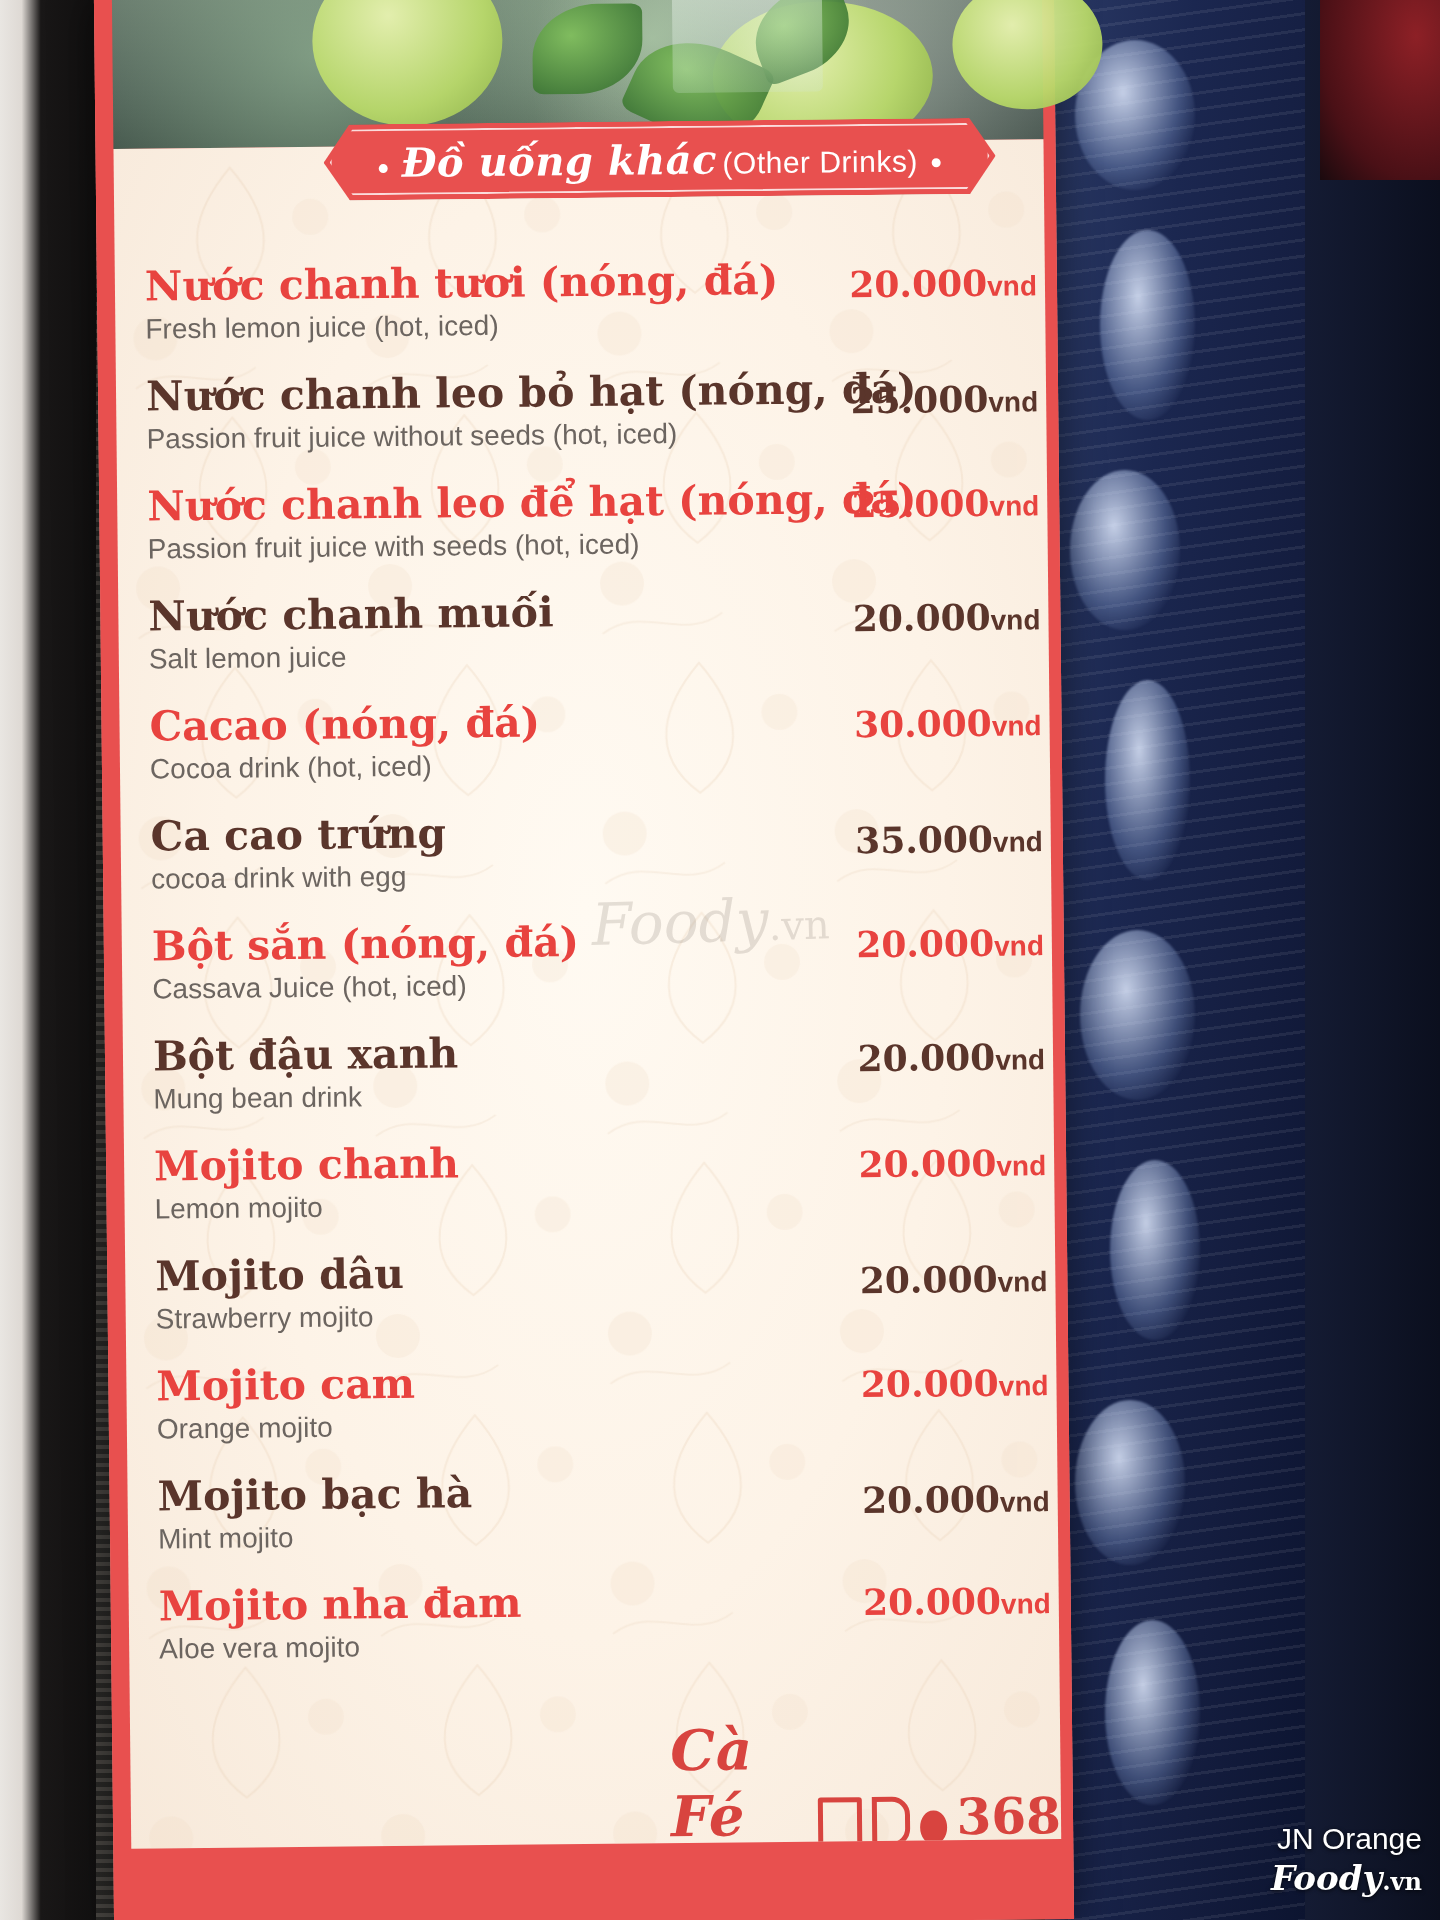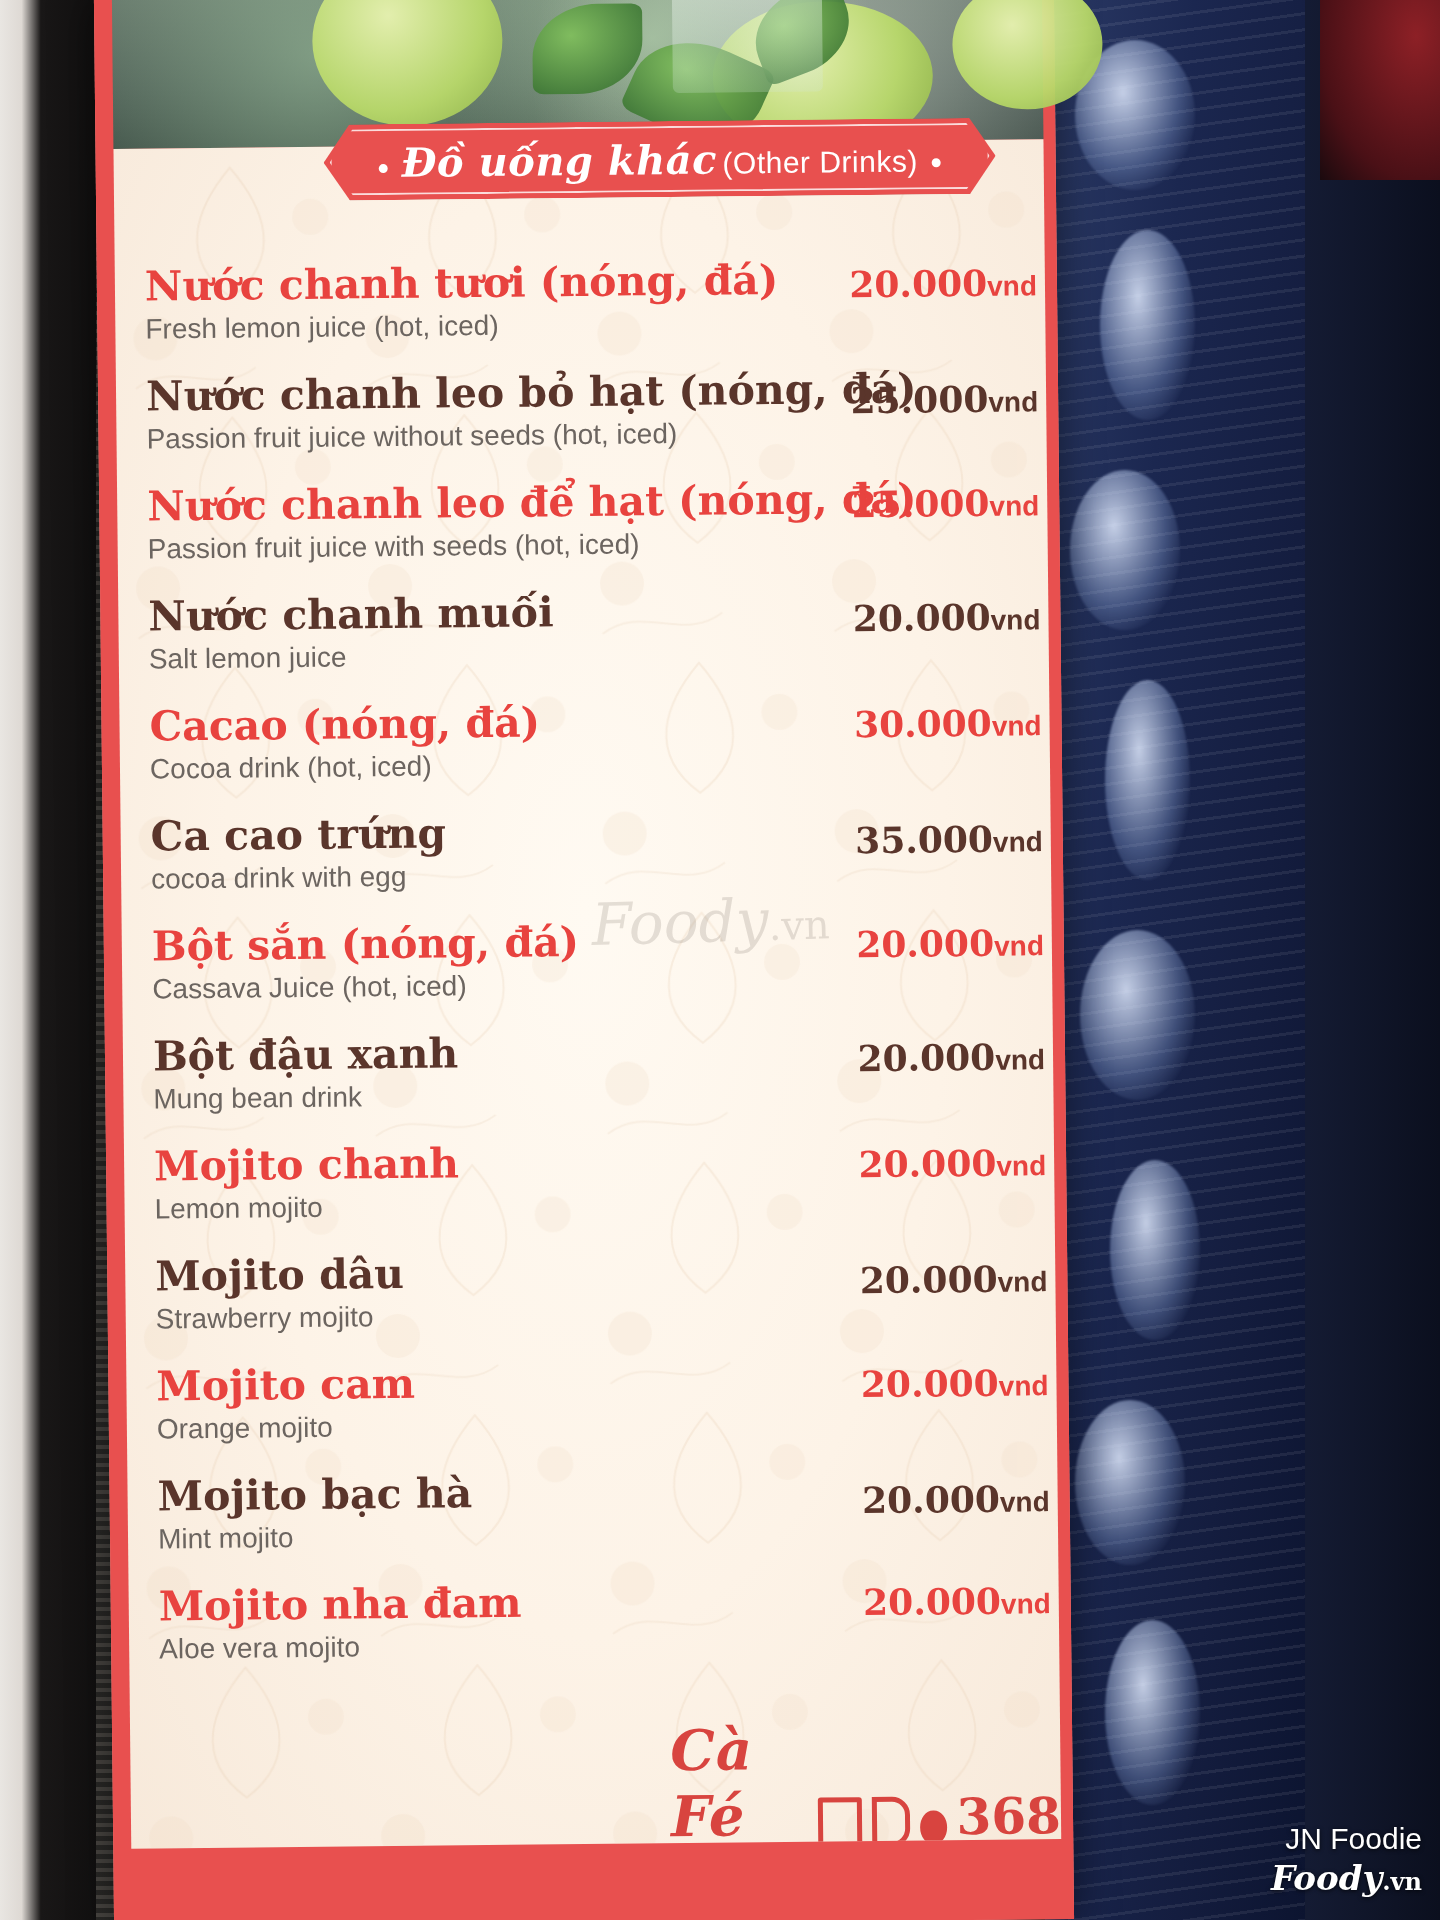--- a/index.html
+++ b/index.html
@@ -462,19 +462,19 @@
     <div class="banner">
       <div class="banner-inner"></div>
       <div class="banner-text">
         <span class="bullet"></span><span class="banner-vi">Đồ uống khác</span> <span class="banner-en">(Other Drinks)</span><span class="bullet"></span>
       </div>
     </div>
 
   </div>
 
   <div class="wm-corner">
-    <div class="who">JN Foodie</div>
+    <div class="who">JN Orange</div>
     <div class="brand">
       <span>Foody</span><span class="vn">.vn</span>
     </div>
   </div>
 
 </div>
 
 </body></html>

